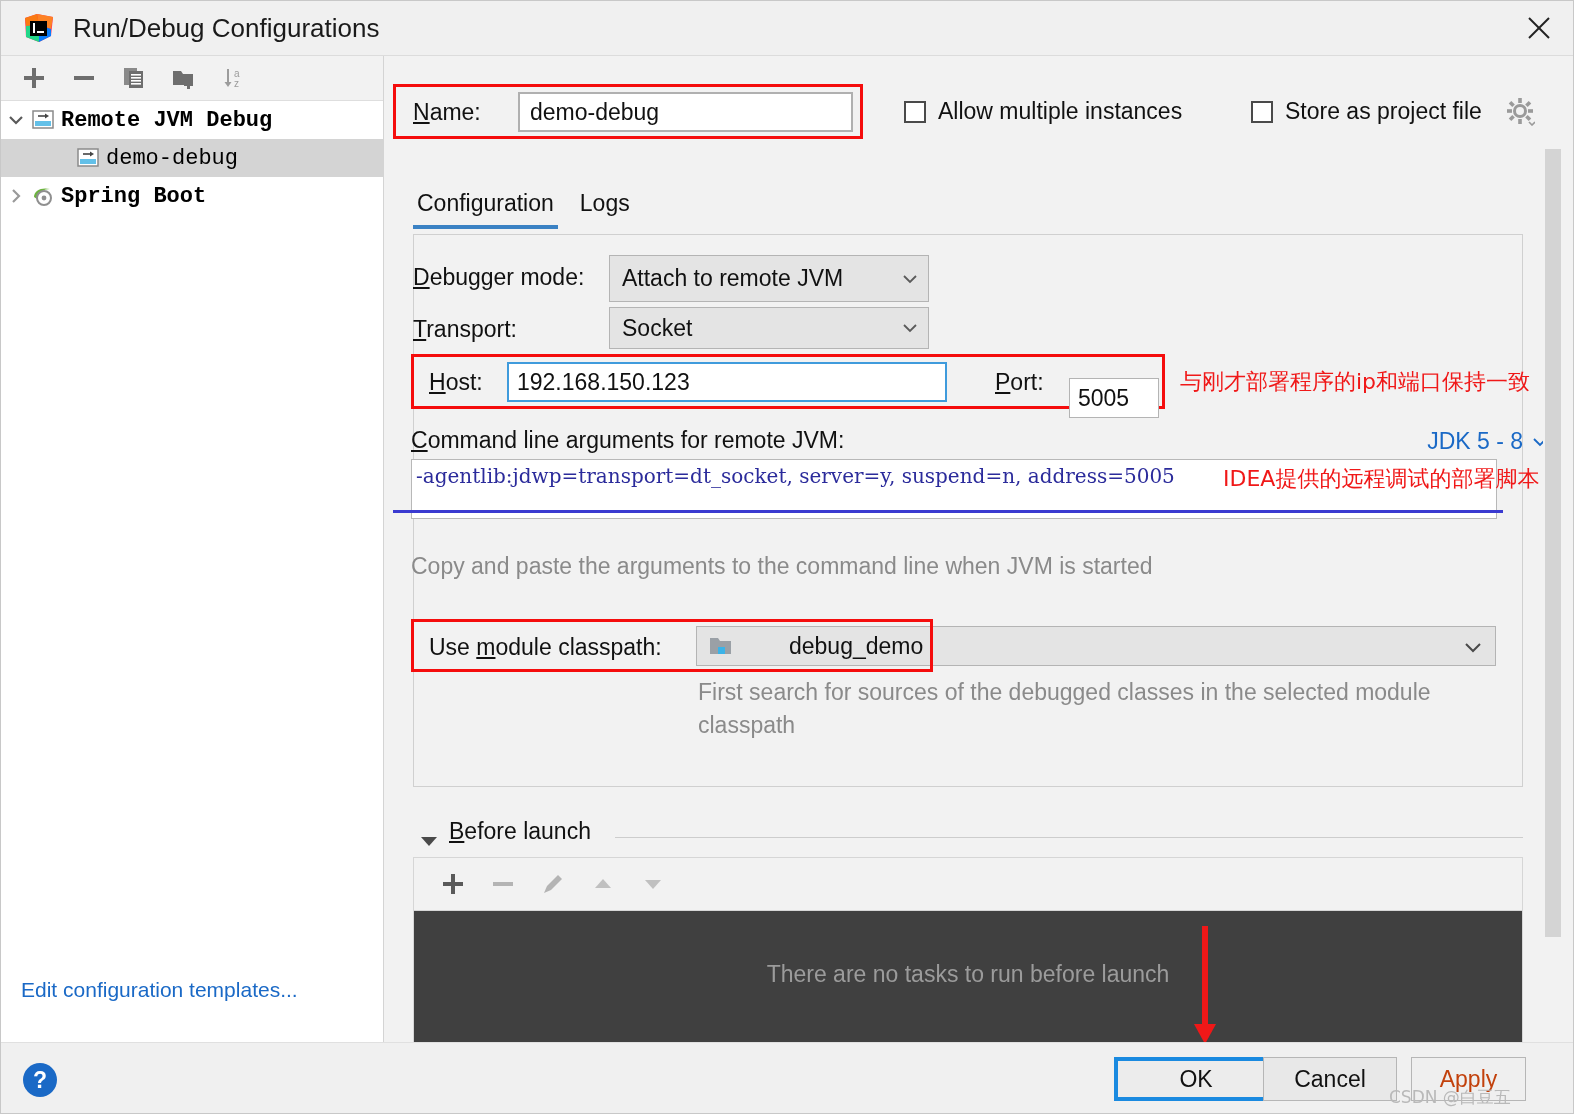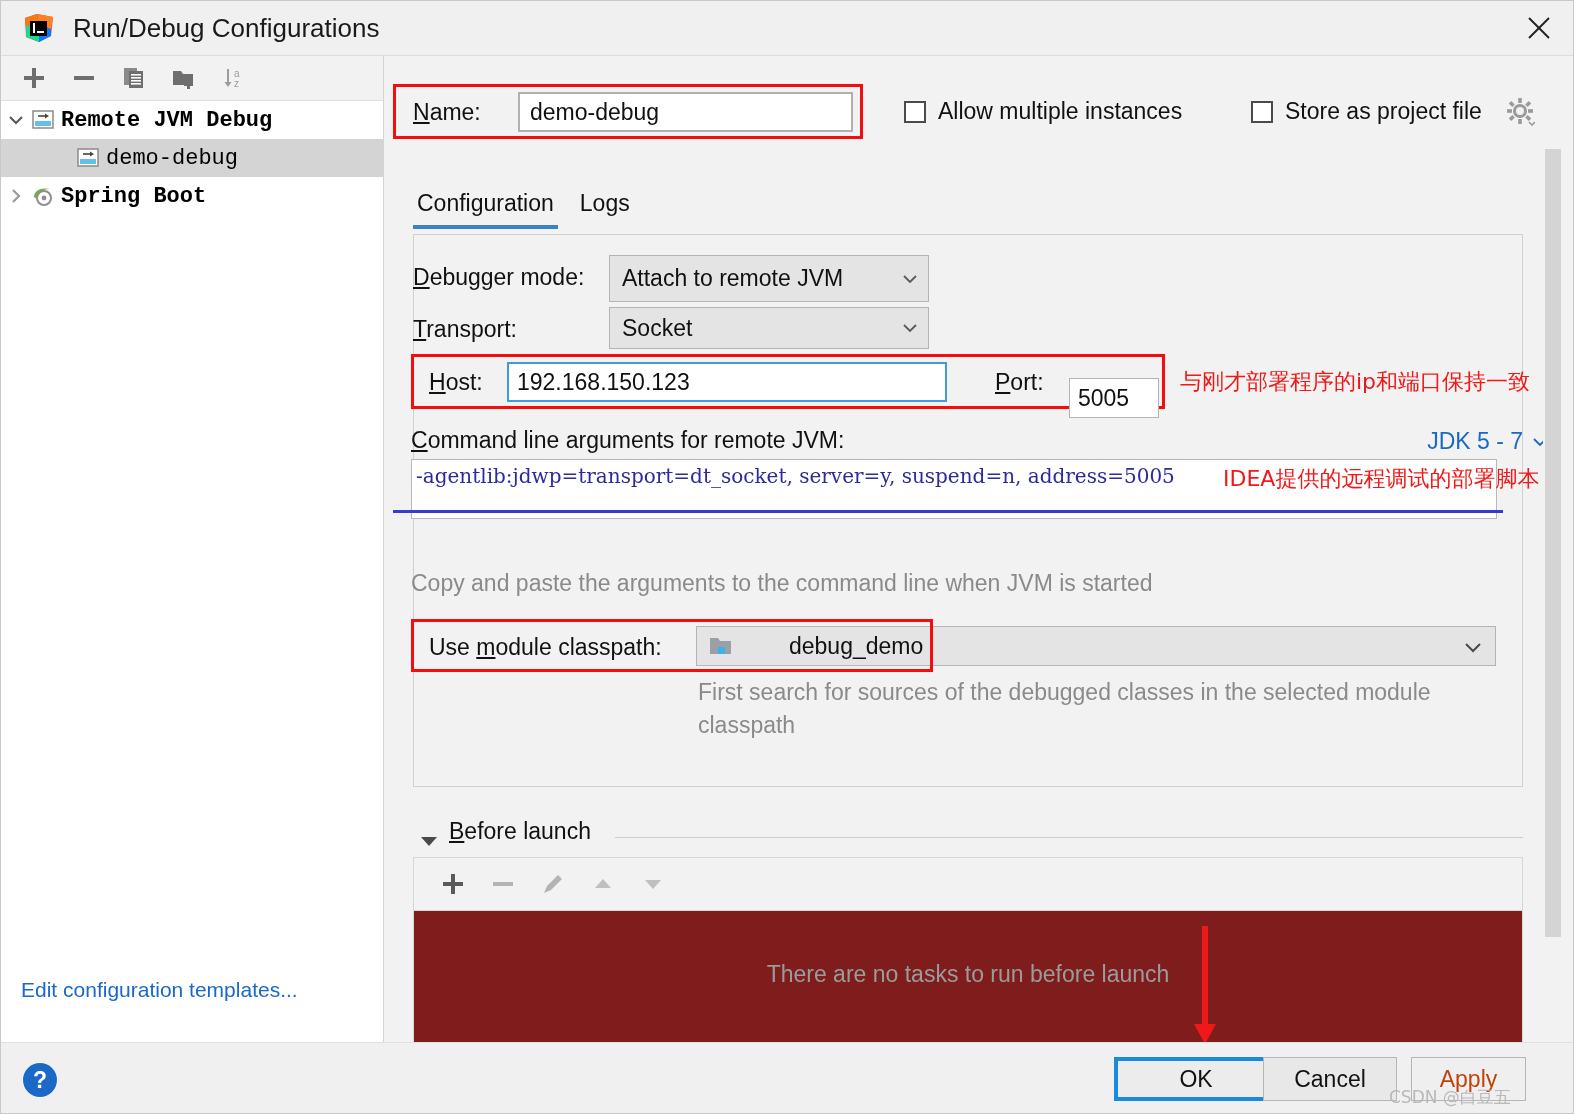--- a/index.html
+++ b/index.html
@@ -409,21 +409,21 @@
   }
   .bl-btn {
     width: 50px; height: 48px;
     display: flex; align-items: center; justify-content: center;
     cursor: pointer;
   }
   .bl-list {
     position: absolute;
     left: 28px; top: 854px;
     width: 1110px; height: 132px;
-    background: #7f1d1d;
+    background: #404040;
     border: 1px solid #d6d6d6;
     border-bottom: none;
     box-sizing: border-box;
   }
   .bl-empty {
     position: absolute;
     left: 0; right: 0; top: 50px;
     text-align: center;
     font-size: 23px;
     color: #9b9b9b;
@@ -682,33 +682,33 @@
 
     <div class="hostport-box"></div>
     <div class="fl" style="left:44px; top:313px;"><u>H</u>ost:</div>
     <input class="host-input" value="192.168.150.123" style="">
     <div class="fl" style="left:610px; top:313px;"><u>P</u>ort:</div>
     <input class="port-input" value="5005" style="">
     <div class="ann-red" style="left:795px; top:311px;">与刚才部署程序的ip和端口保持一致</div>
 
     <div class="fl" style="left:26px; top:371px;"><u>C</u>ommand line arguments for remote JVM:</div>
     <div class="jdk-sel">
-      <span>JDK 5 - 7</span>
+      <span>JDK 5 - 8</span>
       <svg style="margin-left:8px" width="18" height="18" viewBox="0 0 18 18">
           <polyline points="3,6 9,12 15,6" fill="none" stroke="#1a69c6" stroke-width="1.8"></polyline>
         </svg>
     </div>
 
     <div class="args-area">
       <div class="args-text">-agentlib:jdwp=transport=dt_socket, server=y, suspend=n, address=5005</div>
     </div>
     <div class="ann-red" style="left:838px; top:408px;">IDEA提供的远程调试的部署脚本</div>
     <div class="args-underline"></div>
 
-    <div class="hint" style="left:26px; top:514px;">Copy and paste the arguments to the command line when JVM is started</div>
+    <div class="hint" style="left:26px; top:497px;">Copy and paste the arguments to the command line when JVM is started</div>
 
     <div class="mod-combo">
       <span class="mod-icon">
         <svg width="24" height="22" viewBox="0 0 24 22">
           <path d="M1 3 h8 l2 3 h11 v13 H1 Z" fill="#9aa0a6"></path>
           <rect x="9" y="12" width="7" height="7" fill="#3bb3e8"></rect>
         </svg>
       </span>
       <span class="mod-val">debug_demo</span>
       <span class="mod-chev">

